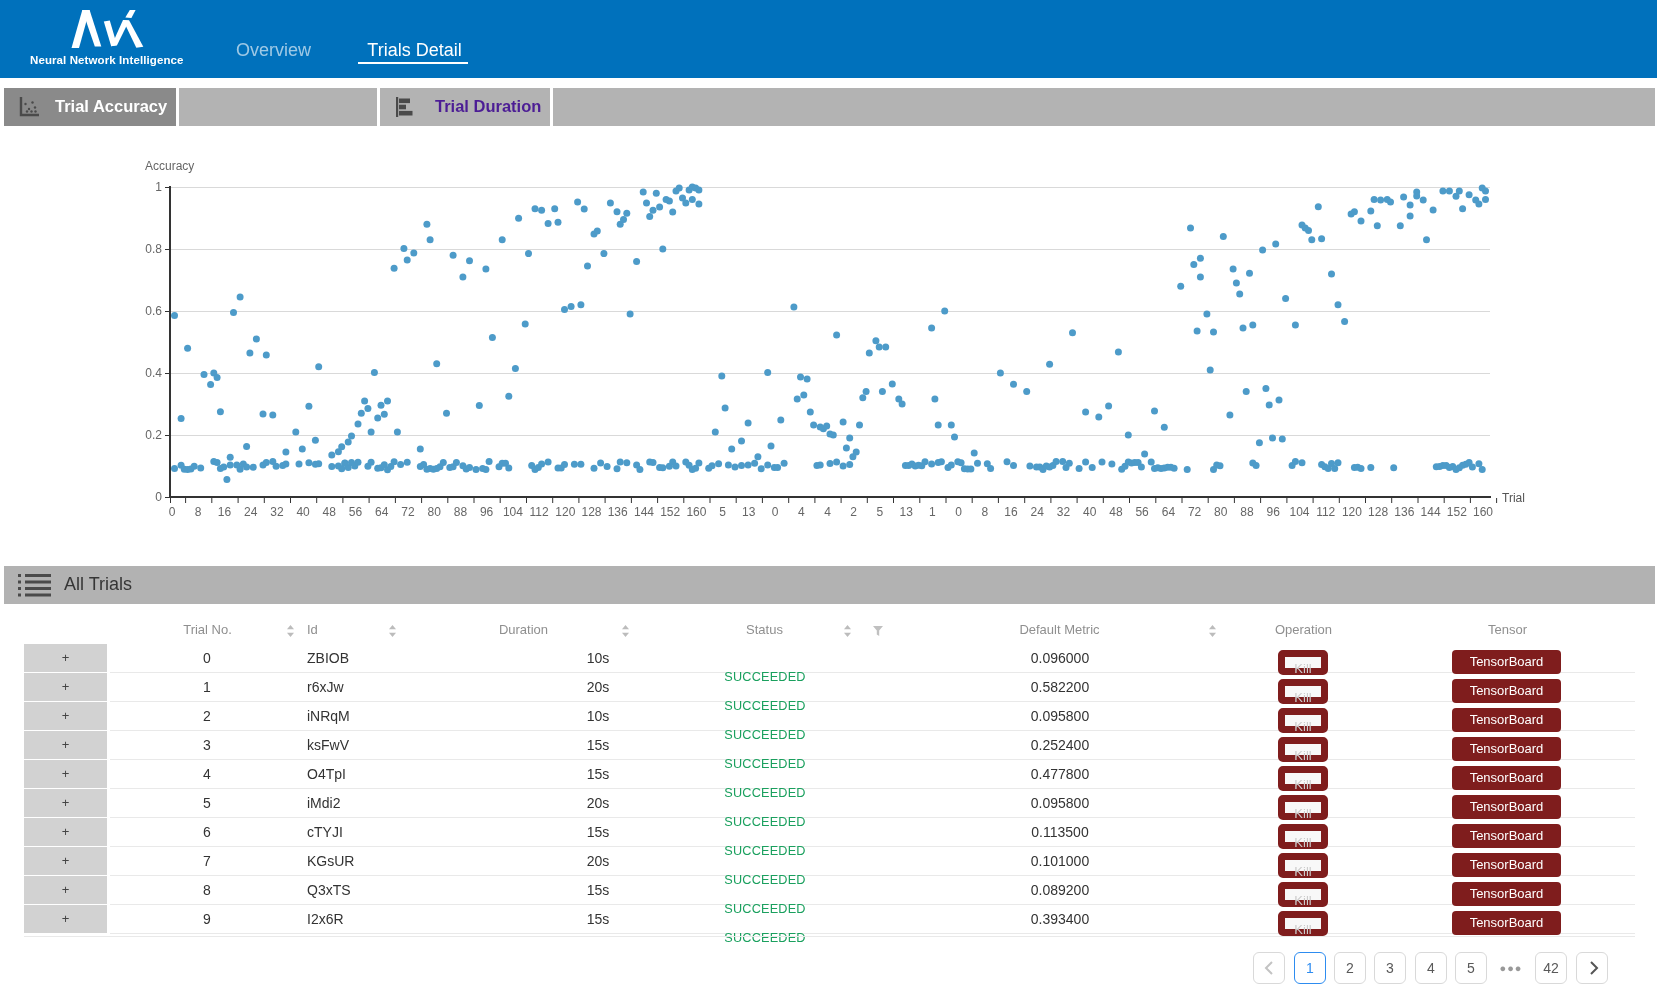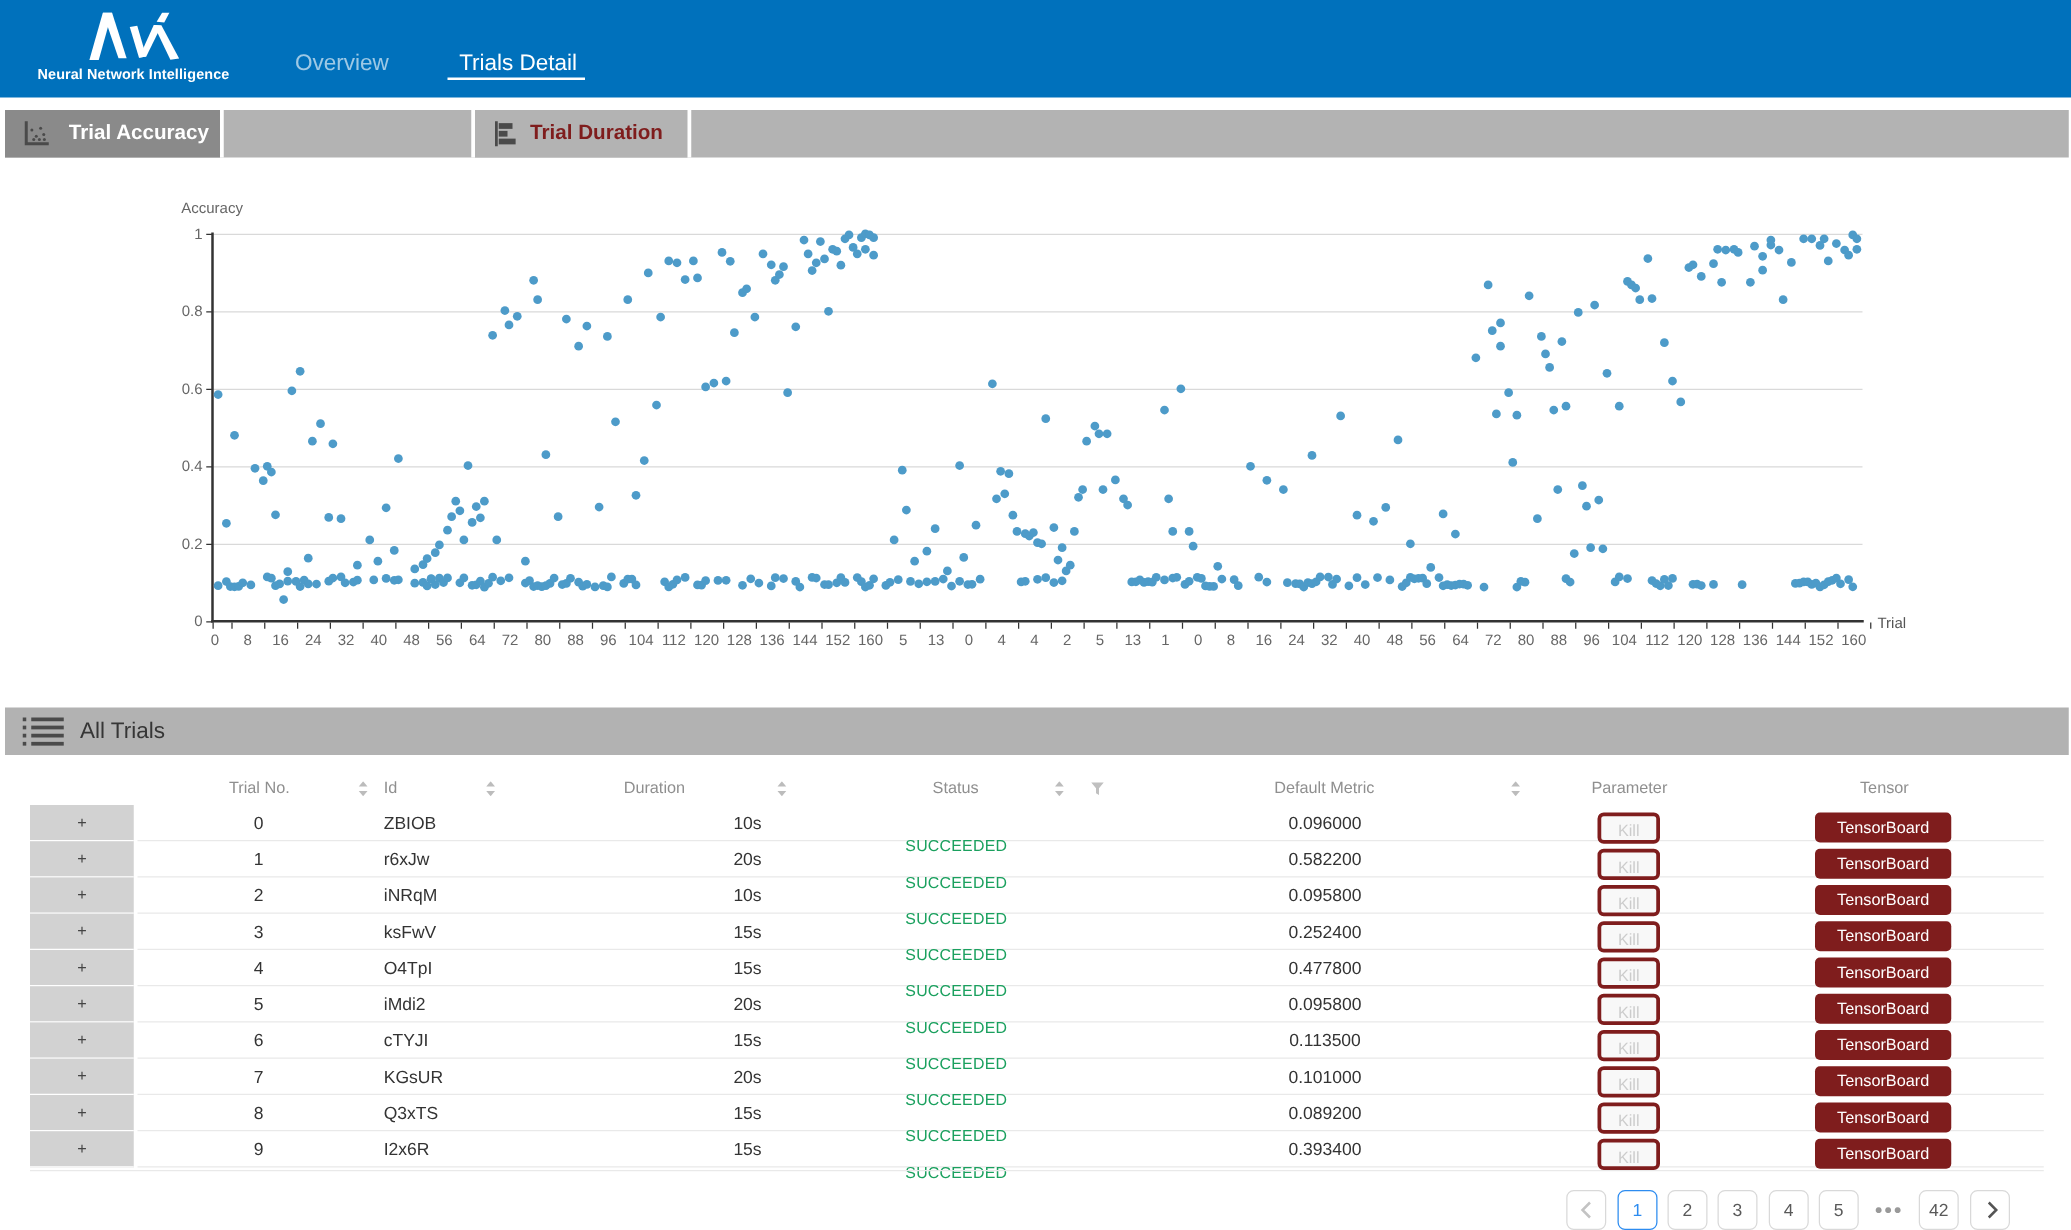--- a/index.html
+++ b/index.html
@@ -19,21 +19,21 @@
 
 .tabbar { position:absolute; left:4px; top:88px; width:1651px; height:38px; background:#b3b3b3;padding-left:40px; }
 .tab { position:absolute; top:0; height:38px; }
 .tab1 { left:0; width:172px; background:#8a8a8a; }
 .tab2 { left:175px; width:198px; background:#b3b3b3; }
 .tab3 { left:376px; width:170px; background:#b3b3b3; }
 .tabsep { position:absolute; top:0; width:3px; height:38px; background:#fff; }
 .tablab { position:absolute; font-size:16.5px; font-weight:bold; top:9px; white-space:nowrap; }
 .t1lab { left:51px; color:#fff; }
 .t2lab { left:55px; color:#333; }
-.t3lab { left:44px; color:#7f1d1d; }
+.t3lab { left:55px; color:#4c1d95; }
 .tabicon { position:absolute; top:8px; left:14px; width:22px; height:22px; }
 
 
 .chart { position:absolute; left:0; top:140px; }
 .chart text { font-size:12px; fill:#666; font-family:"Liberation Sans",sans-serif; }
 
 
 .atbar { position:absolute; left:4px; top:566px; width:1651px; height:38px; background:#b2b2b2; }
 .atlab { position:absolute; left:60px; top:8px; font-size:18px; font-weight:400; color:#363636; }
 
@@ -43,21 +43,21 @@
   border-bottom:1px solid #fff; text-align:center; line-height:28px; font-size:13px; color:#444; }
 .row { position:absolute; left:110px; width:1525px; height:29px; border-bottom:1px solid #e9e9e9;
   font-size:14px; color:#333; }
 .row span { position:absolute; top:6px; }
 .c-no { left:37px; width:120px; text-align:center; }
 .c-id { left:197px; }
 .c-dur { left:428px; width:120px; text-align:center; }
 .c-st { left:595px; width:120px; text-align:center; color:#1aa05e; font-size:12.7px; letter-spacing:.2px; top:7px;margin-top:20px; }
 .c-met { left:890px; width:120px; text-align:center; }
 .kill { left:1168px; top:3.5px; width:50px; height:25px; background:#f8f8f8;
-  border:3px solid #7f1d1d; border-radius:5px; text-align:center; line-height:23px;
+  border:7px solid #7f1d1d; border-radius:5px; text-align:center; line-height:23px;
   font-size:13px; color:#ccc; }
 .tb { left:1342px; top:3.5px; width:109px; height:24px; background:#7f1d1d;
   border-radius:4px; text-align:center; line-height:24px; font-size:13px; color:#fff; }
 .botline { position:absolute; left:24px; top:936px; width:1611px; height:1px; background:#e9e9e9; }
 
 
 .pg { position:absolute; top:952px; width:32px; height:32px; border:1px solid #d9d9d9;
   border-radius:6px; background:#fff; text-align:center; line-height:30px;
   font-size:14px; color:#595959; }
 .pg.act { border-color:#2d8cf0; color:#2d8cf0; }
@@ -696,21 +696,21 @@
     </g>
   </svg>
   <div class="atlab">All Trials</div>
 </div>
 
 <div class="thead" style="left:160px;width:95px;text-align:center">Trial No.</div>
 <div class="thead" style="left:307px">Id</div>
 <div class="thead" style="left:476px;width:95px;text-align:center">Duration</div>
 <div class="thead" style="left:717px;width:95px;text-align:center">Status</div>
 <div class="thead" style="left:1012px;width:95px;text-align:center">Default Metric</div>
-<div class="thead" style="left:1256px;width:95px;text-align:center">Parameter</div>
+<div class="thead" style="left:1256px;width:95px;text-align:center">Operation</div>
 <div class="thead" style="left:1460px;width:95px;text-align:center">Tensor</div>
 <svg class="abs" style="left:286px;top:625px" width="9" height="12" viewBox="0 0 9 12">
     <path d="M4.5,0 L8,4.2 L1,4.2 Z" fill="#bcbcbc"></path>
     <path d="M4.5,12 L8,7.8 L1,7.8 Z" fill="#bcbcbc"></path>
   </svg>
 <svg class="abs" style="left:388px;top:625px" width="9" height="12" viewBox="0 0 9 12">
     <path d="M4.5,0 L8,4.2 L1,4.2 Z" fill="#bcbcbc"></path>
     <path d="M4.5,12 L8,7.8 L1,7.8 Z" fill="#bcbcbc"></path>
   </svg>
 <svg class="abs" style="left:621px;top:625px" width="9" height="12" viewBox="0 0 9 12">

